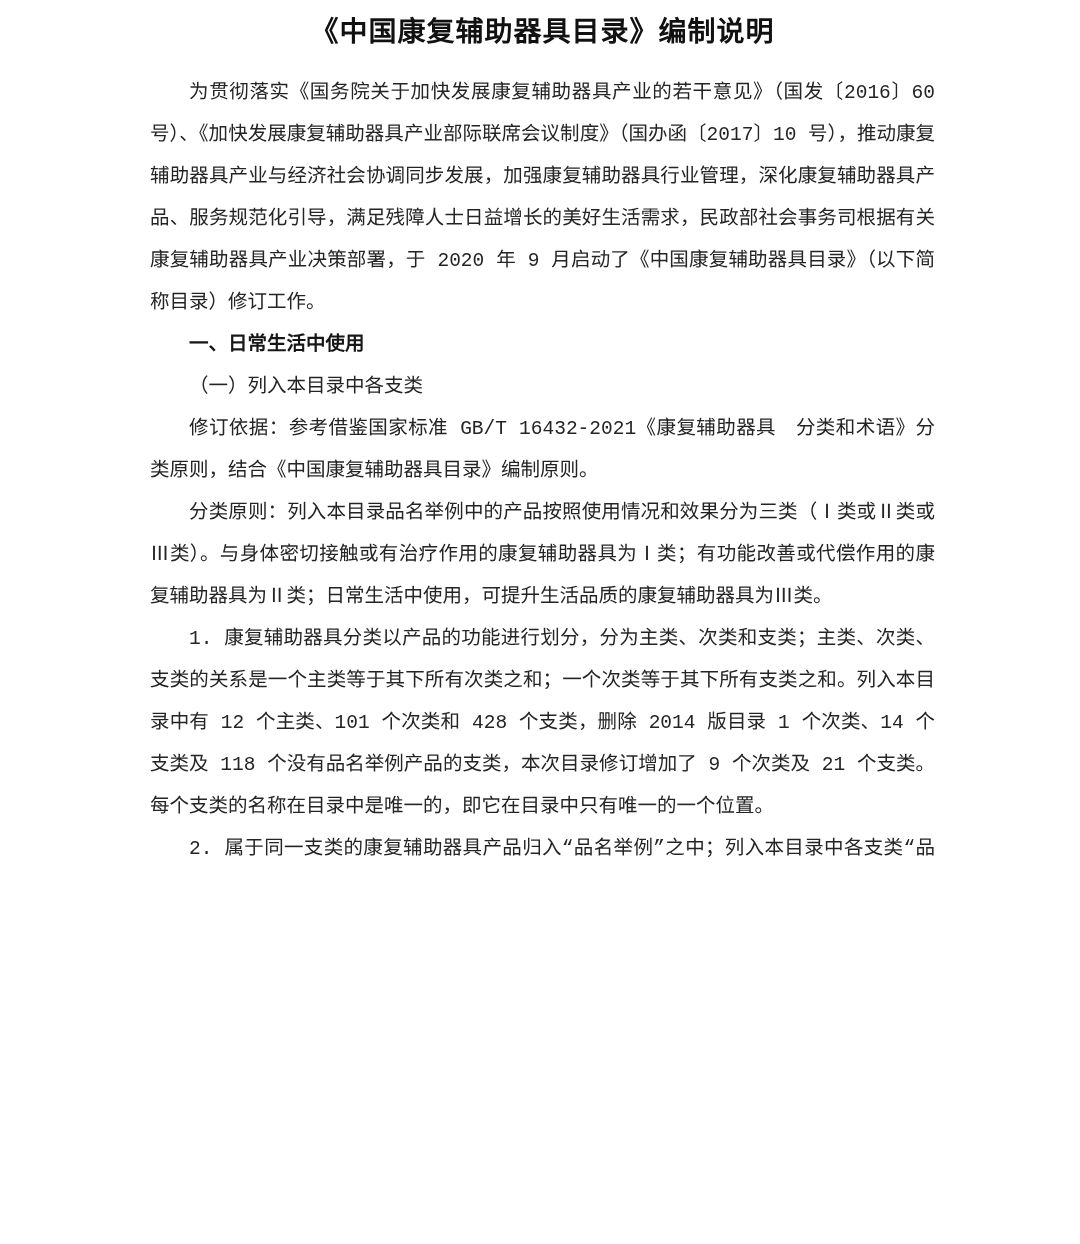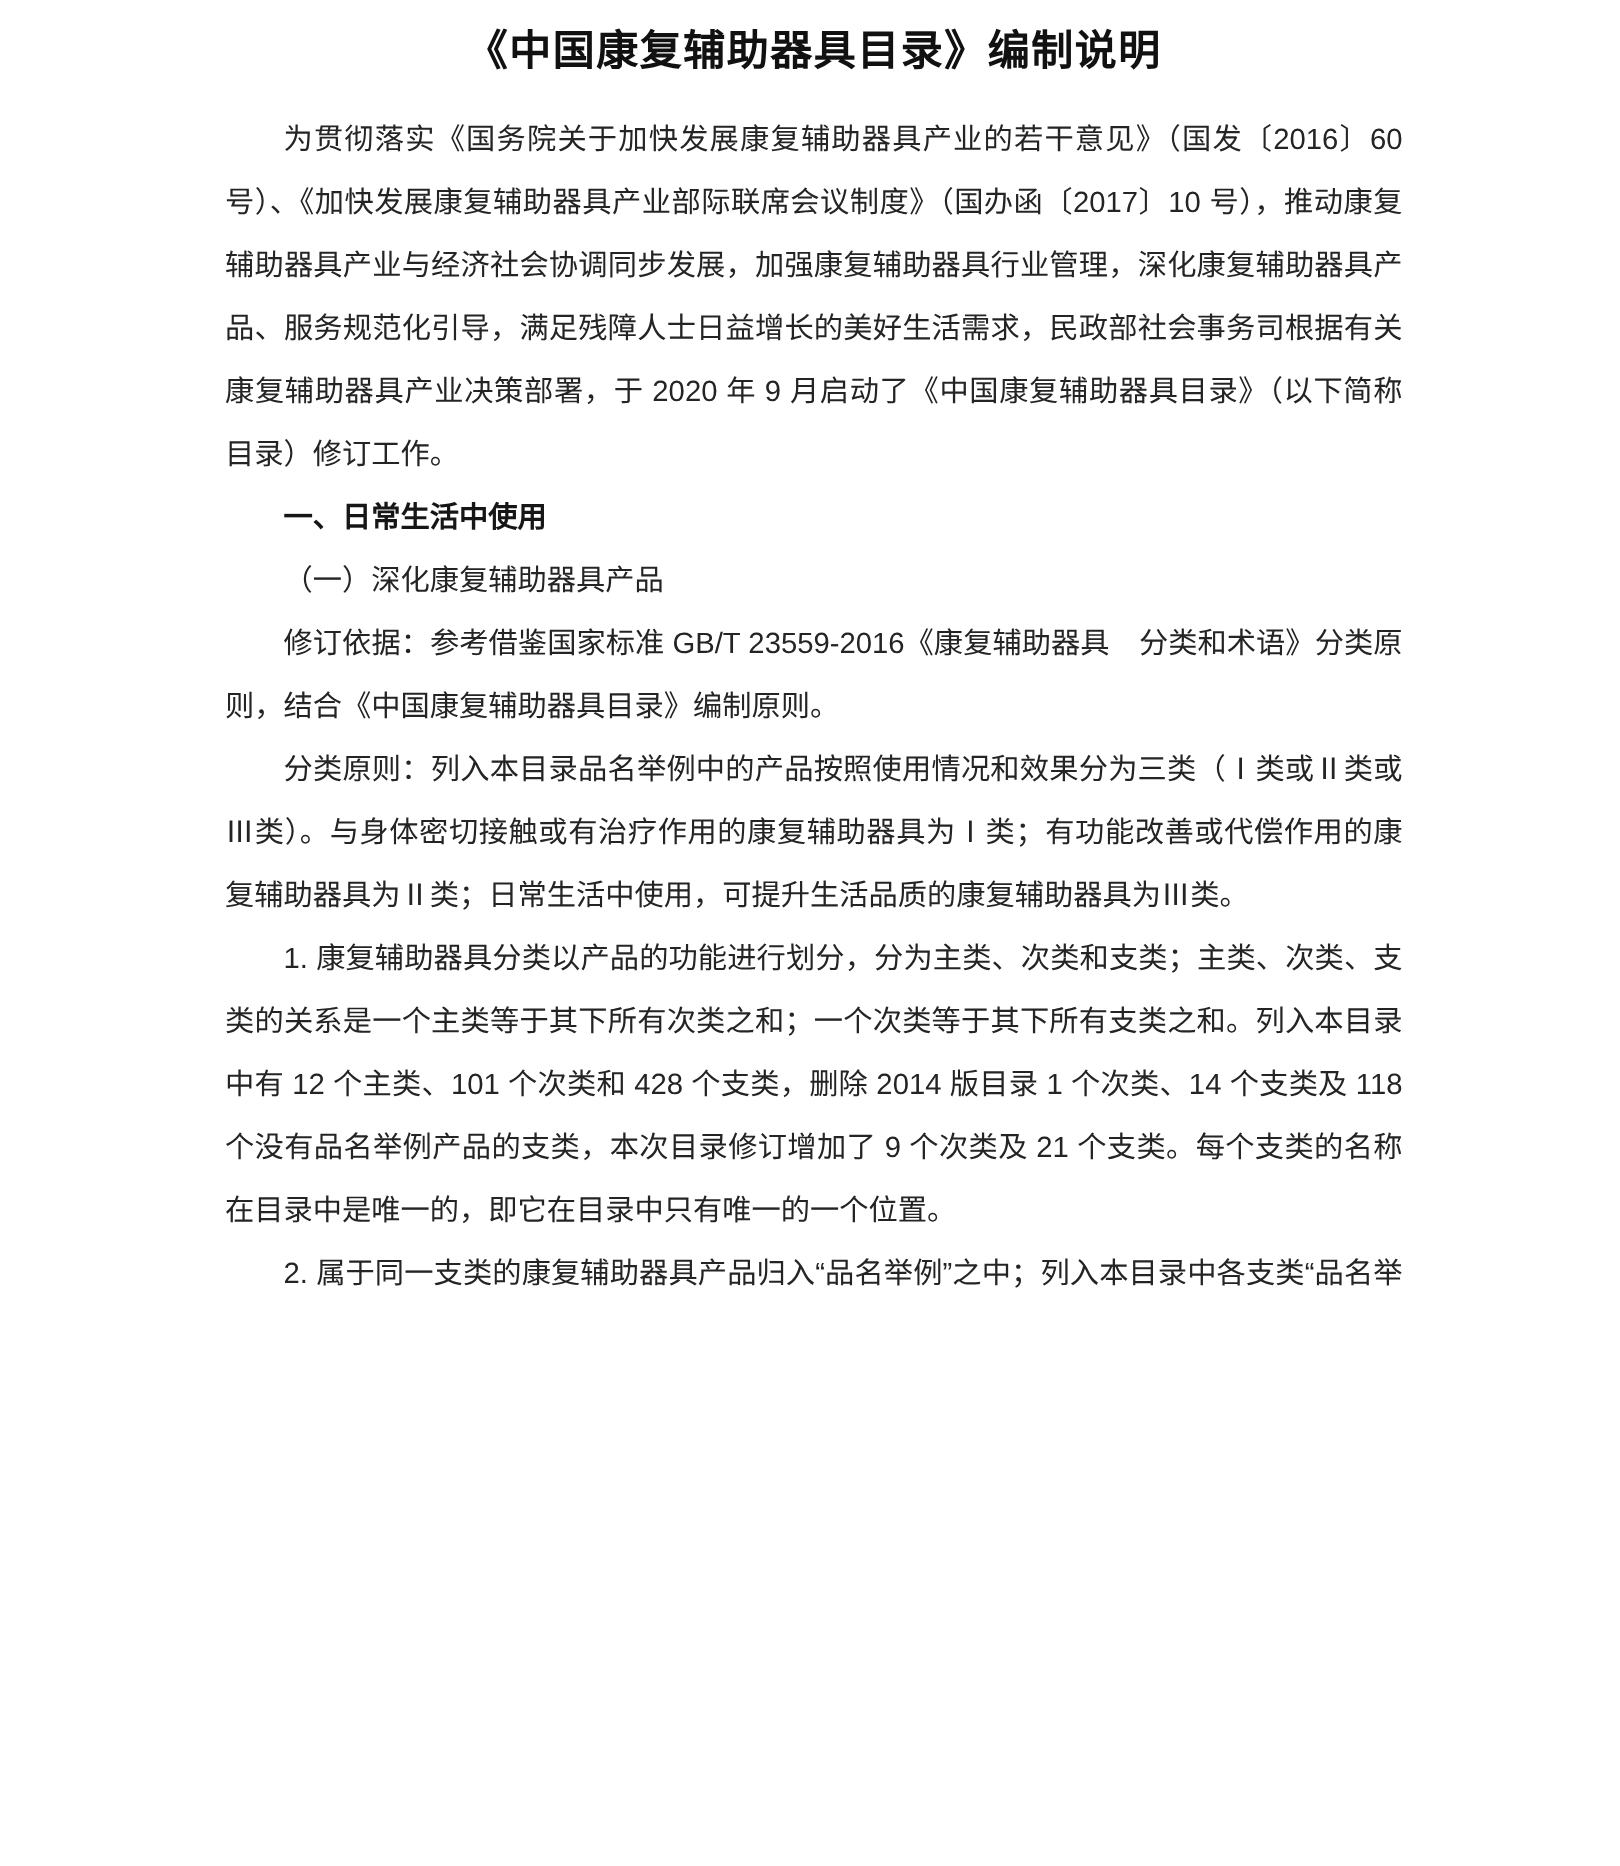--- a/index.html
+++ b/index.html
@@ -9,21 +9,21 @@
   }
   .page {
     position: relative;
     box-sizing: border-box;
     width: 1080px;
     height: 876px;
     background: #ffffff;
     padding: 12px 145px 0 150px;
     overflow: hidden;
     color: #212121;
-    font-family: Liberation Sans, sans-serif;
+    font-family: Liberation Mono, monospace;
   }
   .doc-title {
     font-size: 28px;
     font-weight: bold;
     line-height: 44px;
     text-align: center;
     margin: 0 0 16px 0;
     color: #111111;
     letter-spacing: 1px;
   }
@@ -46,23 +46,23 @@
 
 <div class="page">
 
   <h1 class="doc-title">《中国康复辅助器具目录》编制说明</h1>
 
   <p class="para">为贯彻落实《国务院关于加快发展康复辅助器具产业的若干意见》（国发〔2016〕60 号）、《加快发展康复辅助器具产业部际联席会议制度》（国办函〔2017〕10 号），推动康复辅助器具产业与经济社会协调同步发展，加强康复辅助器具行业管理，深化康复辅助器具产品、服务规范化引导，满足残障人士日益增长的美好生活需求，民政部社会事务司根据有关康复辅助器具产业决策部署，于 2020 年 9 月启动了《中国康复辅助器具目录》（以下简称目录）修订工作。</p>
 
   <p class="para bold-heading">一、日常生活中使用</p>
 
 
-  <p class="para">（一）深化康复辅助器具产品</p>
+  <p class="para">（一）列入本目录中各支类</p>
 
-  <p class="para">修订依据：参考借鉴国家标准 GB/T 23559-2016《康复辅助器具　分类和术语》分类原则，结合《中国康复辅助器具目录》编制原则。</p>
+  <p class="para">修订依据：参考借鉴国家标准 GB/T 16432-2021《康复辅助器具　分类和术语》分类原则，结合《中国康复辅助器具目录》编制原则。</p>
 
   <p class="para">分类原则：列入本目录品名举例中的产品按照使用情况和效果分为三类（Ⅰ类或Ⅱ类或Ⅲ类）。与身体密切接触或有治疗作用的康复辅助器具为Ⅰ类；有功能改善或代偿作用的康复辅助器具为Ⅱ类；日常生活中使用，可提升生活品质的康复辅助器具为Ⅲ类。</p>
 
 
 
   <p class="para">1. 康复辅助器具分类以产品的功能进行划分，分为主类、次类和支类；主类、次类、支类的关系是一个主类等于其下所有次类之和；一个次类等于其下所有支类之和。列入本目录中有 12 个主类、101 个次类和 428 个支类，删除 2014 版目录 1 个次类、14 个支类及 118 个没有品名举例产品的支类，本次目录修订增加了 9 个次类及 21 个支类。每个支类的名称在目录中是唯一的，即它在目录中只有唯一的一个位置。</p>
 
   <p class="para">2. 属于同一支类的康复辅助器具产品归入“品名举例”之中；列入本目录中各支类“品名举例”中的康复辅助器具产品共 1465 个，删除 2014 版目录 62 个品名举例产品，本次目录修订增加了 526 个品名举例产品。</p>
 
 </div>

